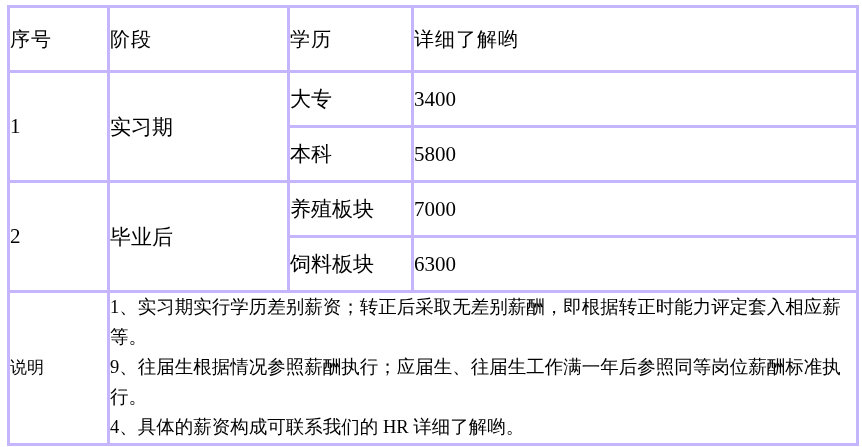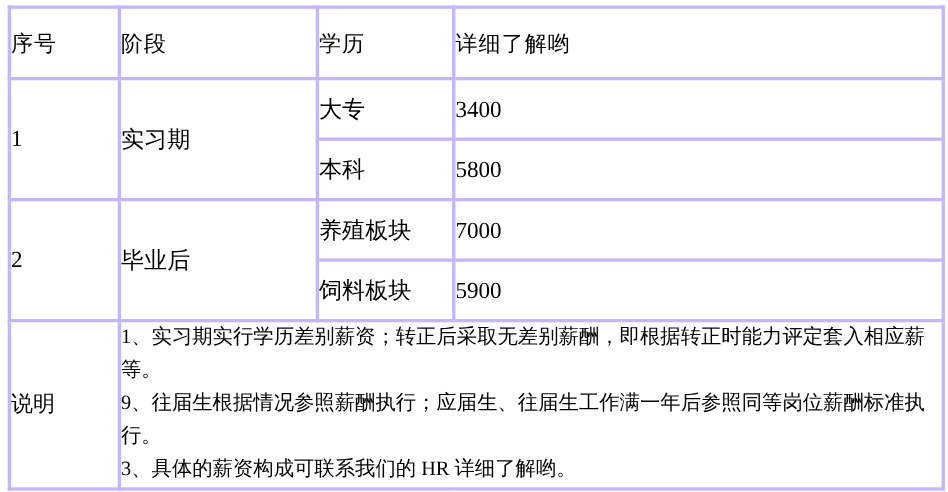--- a/index.html
+++ b/index.html
@@ -48,21 +48,21 @@
   .body-row td {
     height: 52px;
     font-size: 21px;
   }
   .cell-no   { font-size: 17px; }
   .cell-stage{ font-size: 19px; }
   .cell-edu  { font-size: 19px; }
   .cell-pay  { font-size: 18px; margin-top: 40px; }
 
   .note-label {
-    font-size: 20px;
+    font-size: 17px;
     vertical-align: middle;
   }
   .note-body {
     text-align: left;
     vertical-align: top;
     padding: 8px 10px 10px 12px;
     line-height: 1.62;
     font-size: 18.5px;
   }
   .note-body p {
@@ -104,26 +104,26 @@
       </tr>
 
       <tr class="body-row">
         <td class="cell-no" rowspan="2">2</td>
         <td class="cell-stage" rowspan="2">毕业后</td>
         <td class="cell-edu">养殖板块</td>
         <td class="cell-pay">7000</td>
       </tr>
       <tr class="body-row">
         <td class="cell-edu">饲料板块</td>
-        <td class="cell-pay">5900</td>
+        <td class="cell-pay">6300</td>
       </tr>
 
       <tr class="note-cell-wrap">
         <td class="note-label">说明</td>
         <td class="note-body" colspan="3">
           <p>1、实习期实行学历差别薪资；转正后采取无差别薪酬，即根据转正时能力评定套入相应薪等。</p>
           <p>9、往届生根据情况参照薪酬执行；应届生、往届生工作满一年后参照同等岗位薪酬标准执行。</p>
-          <p>3、具体的薪资构成可联系我们的 HR 详细了解哟。</p>
+          <p>4、具体的薪资构成可联系我们的 HR 详细了解哟。</p>
         </td>
       </tr>
     </tbody>
   </table>
 </div>
 
 </body></html>

